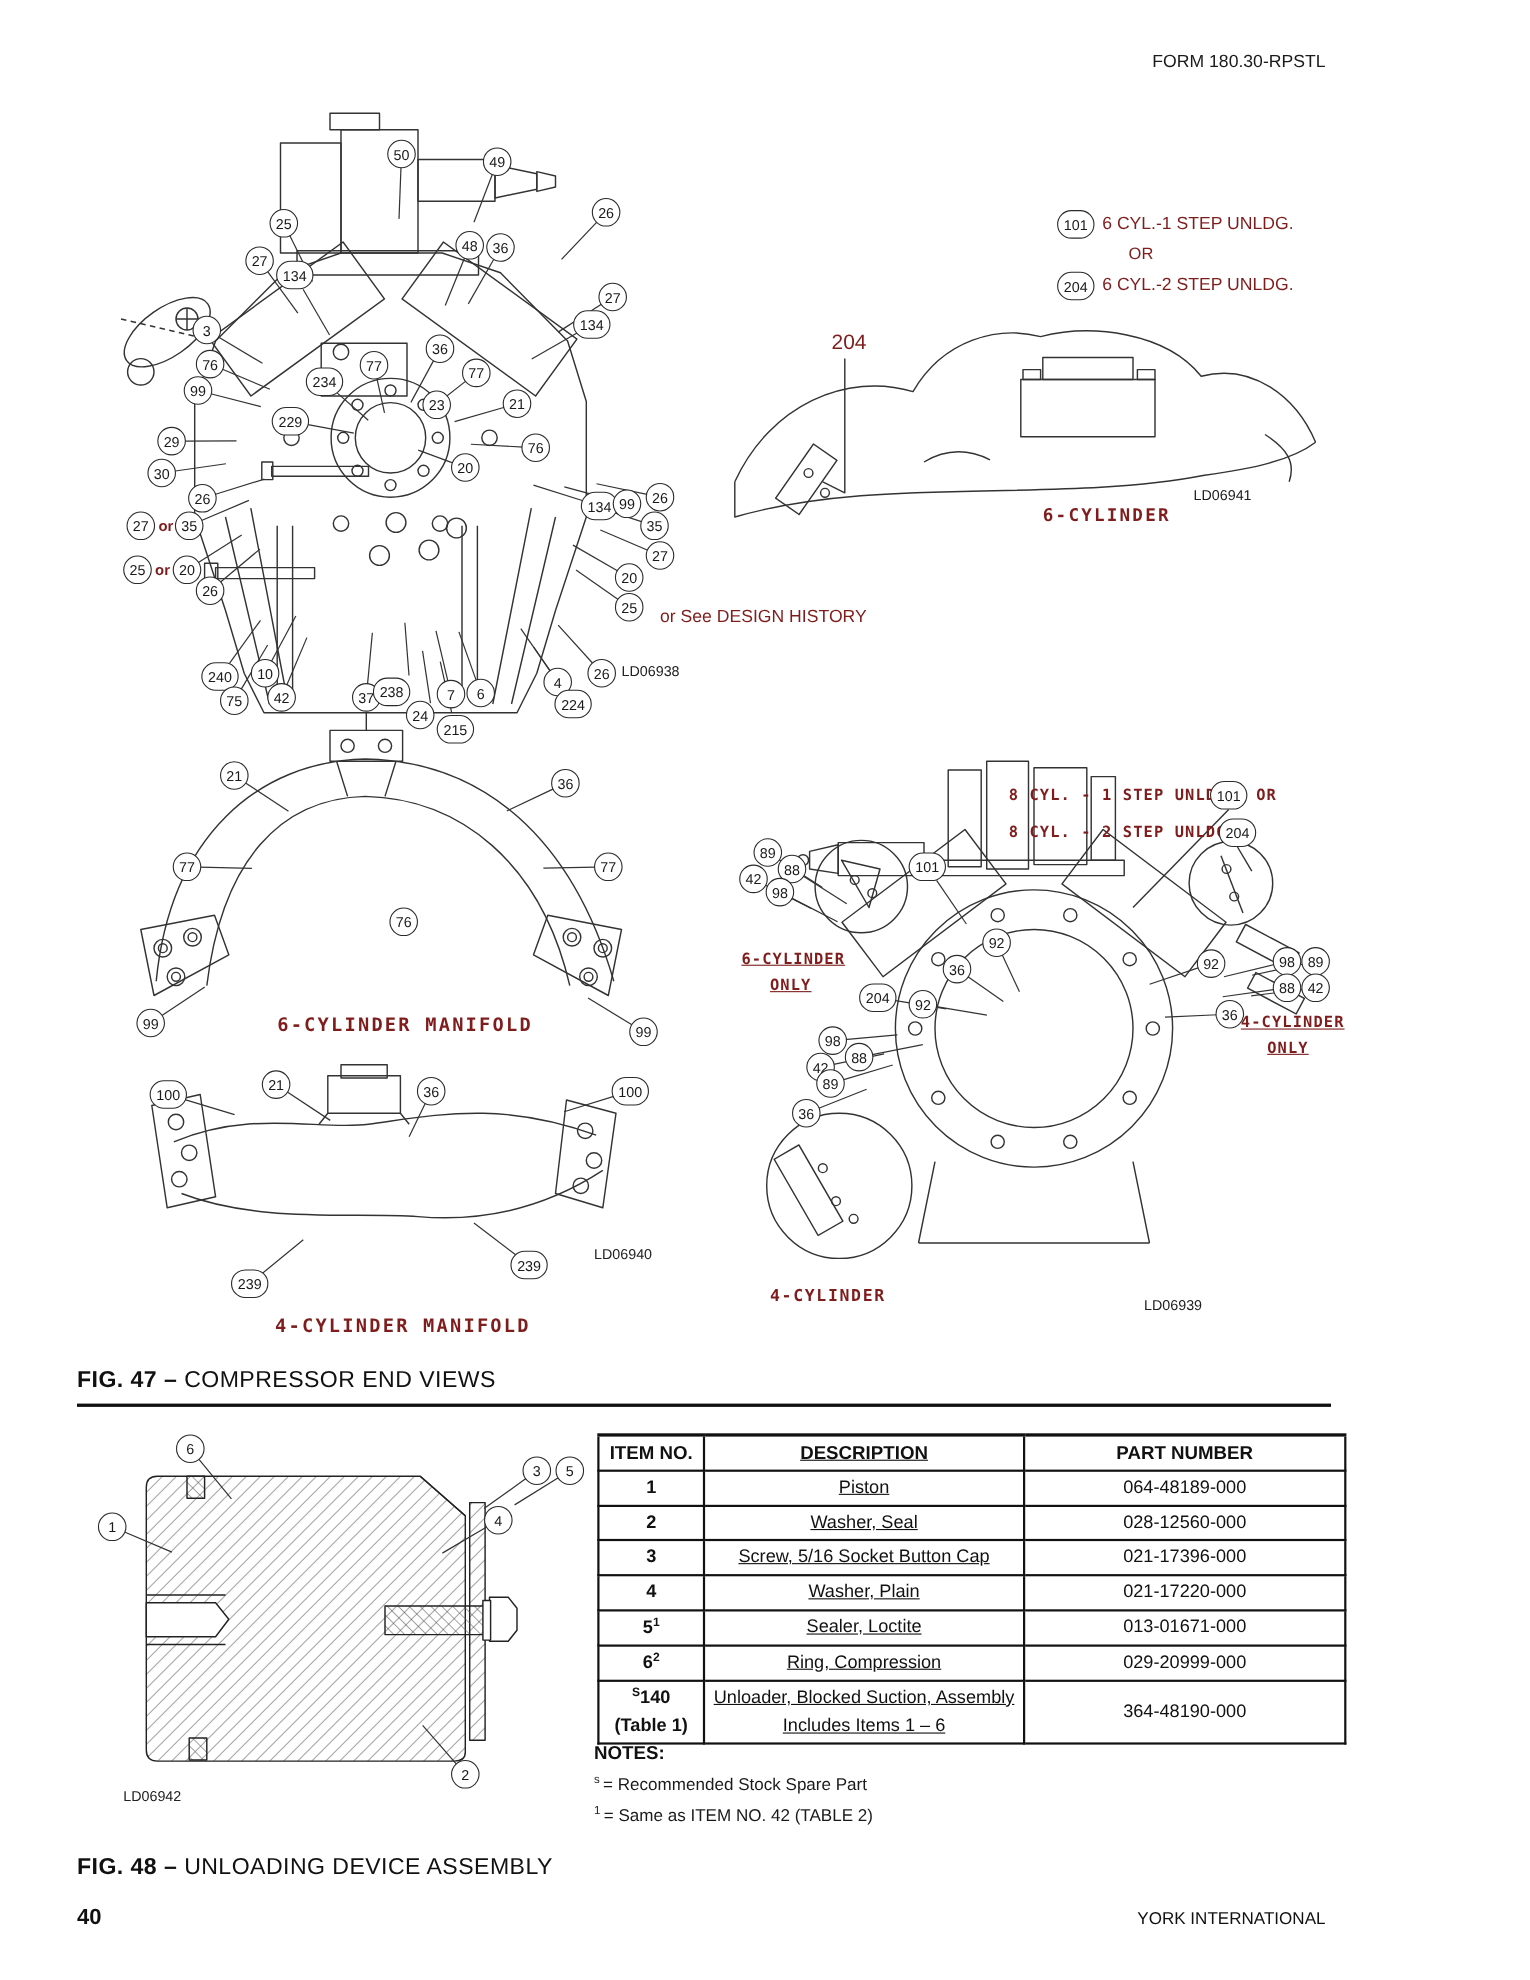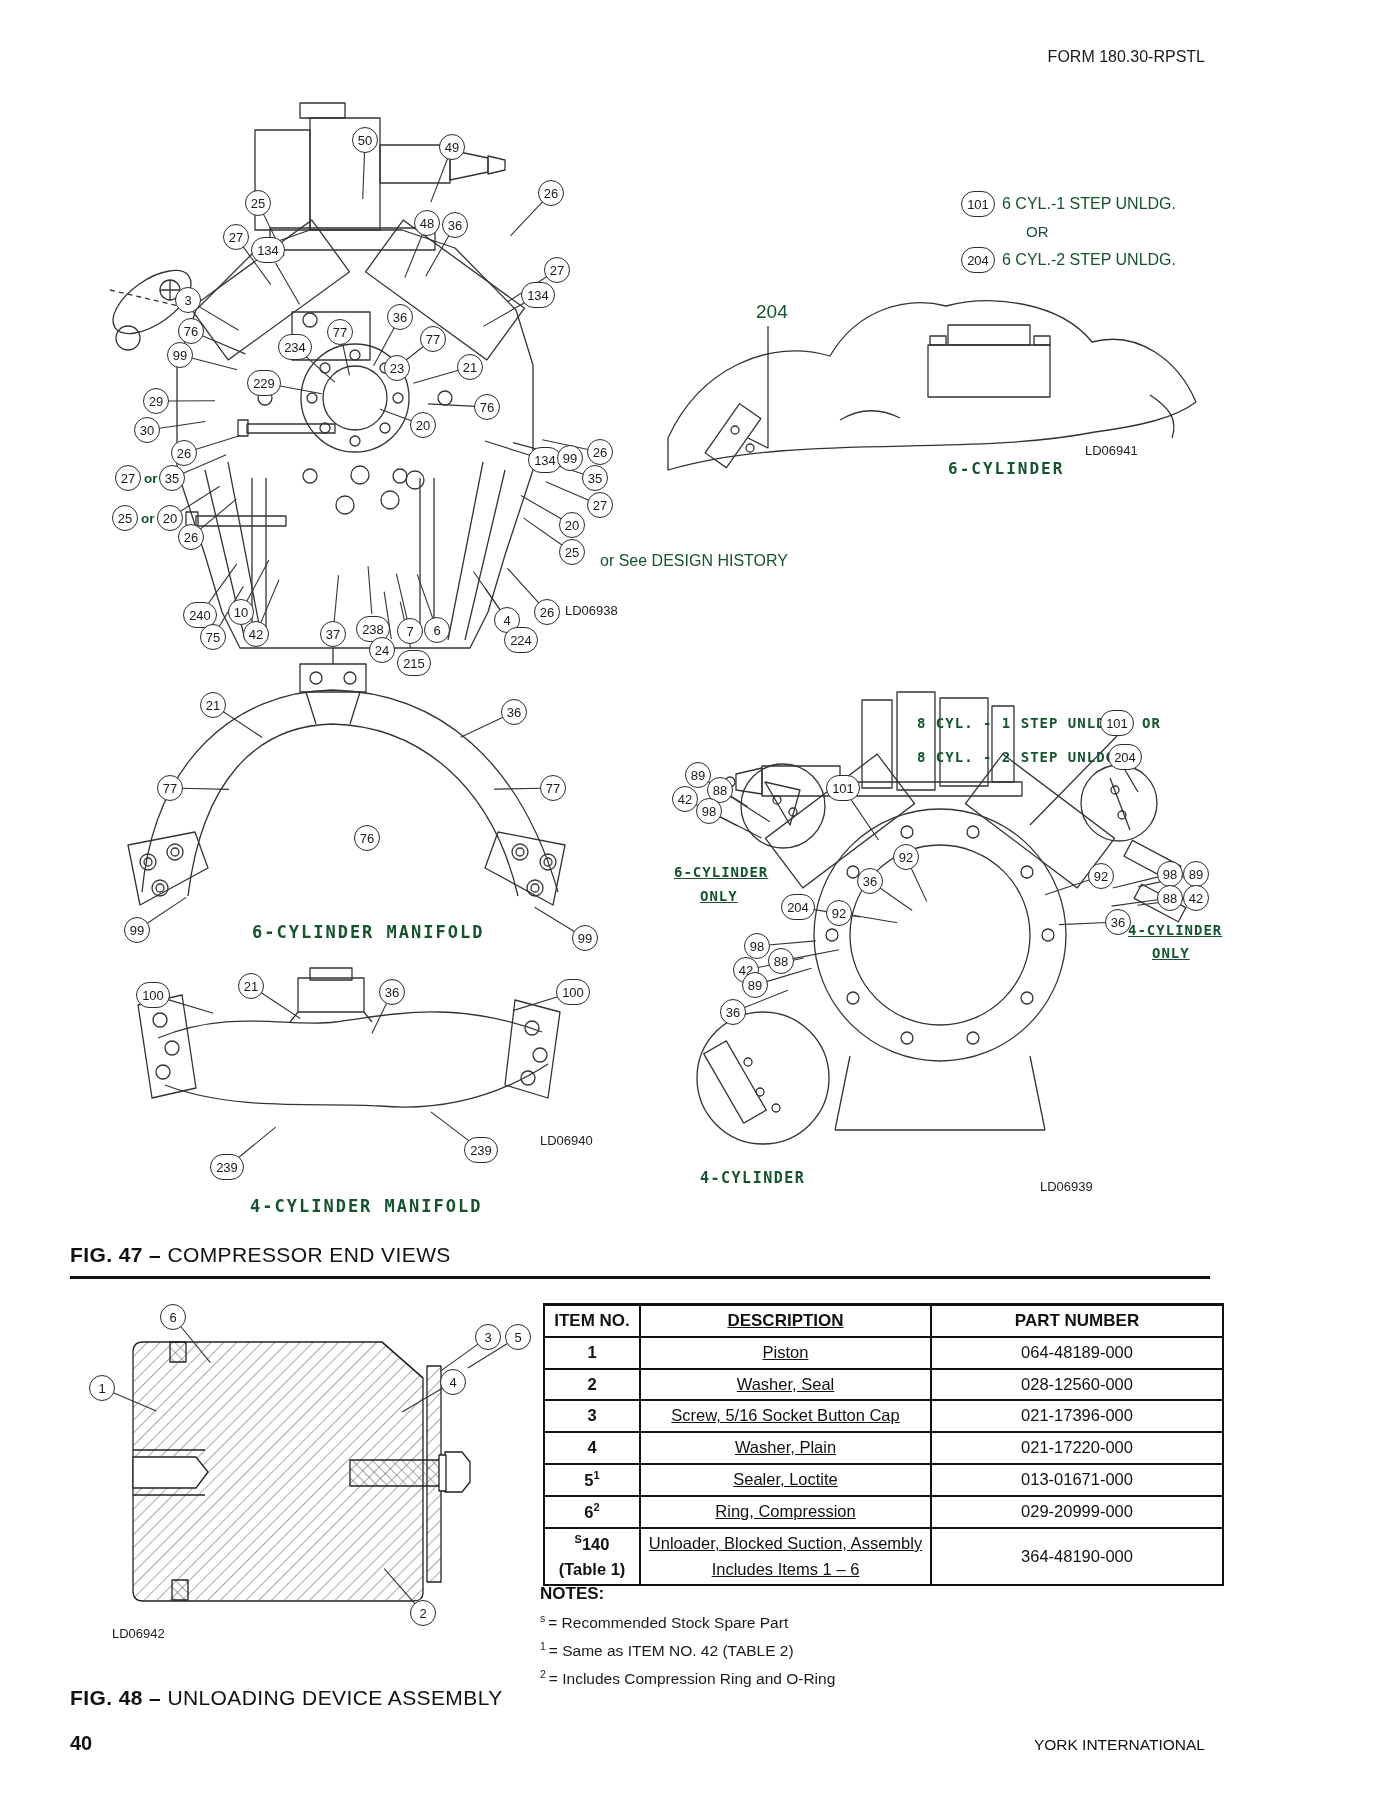--- a/index.html
+++ b/index.html
@@ -7,21 +7,21 @@
         font-family:"Liberation Sans",sans-serif;color:#111;}
   .abs{position:absolute;}
   #header-badge{left:71px;top:12px;width:300px;height:54px;background:#000;color:#fff;
     font-size:24px;font-weight:bold;line-height:54px;padding-left:52px;box-sizing:border-box;letter-spacing:.5px;}
   #form-number{top:48px;right:186px;font-size:16px;color:#1a1a1a;}
   svg.art{position:absolute;left:0;top:0;z-index:1;}
   .callout{position:absolute;height:26px;min-width:26px;box-sizing:border-box;border:1.6px solid #2b2b2b;
     border-radius:50%;background:#fff;display:flex;align-items:center;justify-content:center;
     font-size:13px;color:#1a1a1a;z-index:5;}
   .callout.wide{min-width:34px;border-radius:13px;padding:0 2px;}
-  .dlabel{position:absolute;transform:translateY(-50%);white-space:nowrap;color:#14532d;z-index:4;}
+  .dlabel{position:absolute;transform:translateY(-50%);white-space:nowrap;color:#7f1d1d;z-index:4;}
   .plain16{font-size:16px;} .plain15{font-size:15px;} .plain19{font-size:19px;}
   .ortext{font-size:13.5px;font-weight:bold;}
   .ldlabel{font-size:13px;color:#222;}
   .stencil17{font-family:"DejaVu Sans Mono",monospace;font-weight:bold;font-size:17px;letter-spacing:2px;}
   .stencil16{font-family:"DejaVu Sans Mono",monospace;font-weight:bold;font-size:16px;letter-spacing:2px;}
   .stencil15{font-family:"DejaVu Sans Mono",monospace;font-weight:bold;font-size:15px;letter-spacing:1.5px;}
   .stencil14{font-family:"DejaVu Sans Mono",monospace;font-weight:bold;font-size:14px;letter-spacing:1px;}
   .u{text-decoration:underline;}
   .fig-caption{font-size:21px;letter-spacing:.4px;z-index:6;}
   .fig-caption b{font-weight:800;}
@@ -331,21 +331,21 @@
       <div class="callout" style="left: 587px; top: 439px;">26</div>
       <div class="callout" style="left: 582px; top: 465px;">35</div>
       <div class="callout" style="left: 587px; top: 492px;">27</div>
       <div class="callout" style="left: 559px; top: 512px;">20</div>
       <div class="callout" style="left: 559px; top: 539px;">25</div>
       <div class="callout wide" style="left: 183px; top: 602px;">240</div>
       <div class="callout" style="left: 200px; top: 624px;">75</div>
       <div class="callout" style="left: 228px; top: 599px;">10</div>
       <div class="callout" style="left: 243px; top: 621px;">42</div>
       <div class="callout" style="left: 320px; top: 621px;">37</div>
-      <div class="callout wide" style="left: 356px; top: 616px;">238</div>
+      <div class="callout wide" style="left: 339px; top: 616px;">238</div>
       <div class="callout" style="left: 397px; top: 618px;">7</div>
       <div class="callout" style="left: 424px; top: 617px;">6</div>
       <div class="callout" style="left: 369px; top: 637px;">24</div>
       <div class="callout wide" style="left: 397px; top: 650px;">215</div>
       <div class="callout" style="left: 494px; top: 607px;">4</div>
       <div class="callout wide" style="left: 504px; top: 627px;">224</div>
       <div class="callout" style="left: 534px; top: 599px;">26</div>
       <div class="dlabel ortext" style="left: 144px; top: 478px;">or</div>
       <div class="dlabel ortext" style="left: 141px; top: 518px;">or</div>
       <div class="dlabel plain16" style="left: 600px; top: 561px;">or See DESIGN HISTORY</div>
@@ -465,21 +465,20 @@
           <td class="c-part">364-48190-000</td>
         </tr>
       </tbody>
   </table>
 
   <div class="abs" id="notes">
     <div id="notes-title">NOTES:</div>
     <div id="notes-lines">
         <div class="note-line"><sup>s</sup>= Recommended Stock Spare Part</div>
         <div class="note-line"><sup>1</sup>= Same as ITEM NO. 42 (TABLE 2)</div>
-        <div class="note-line"><sup>2</sup>= Includes Compression Ring and O-Ring</div>
       </div>
   </div>
 
   <div class="abs fig-caption" id="fig48-caption">
     <b>FIG. 48 –</b>
     <span>UNLOADING DEVICE ASSEMBLY</span>
   </div>
 
   <div class="abs" id="footer-page-number">40</div>
   <div class="abs" id="footer-brand">YORK INTERNATIONAL</div>

